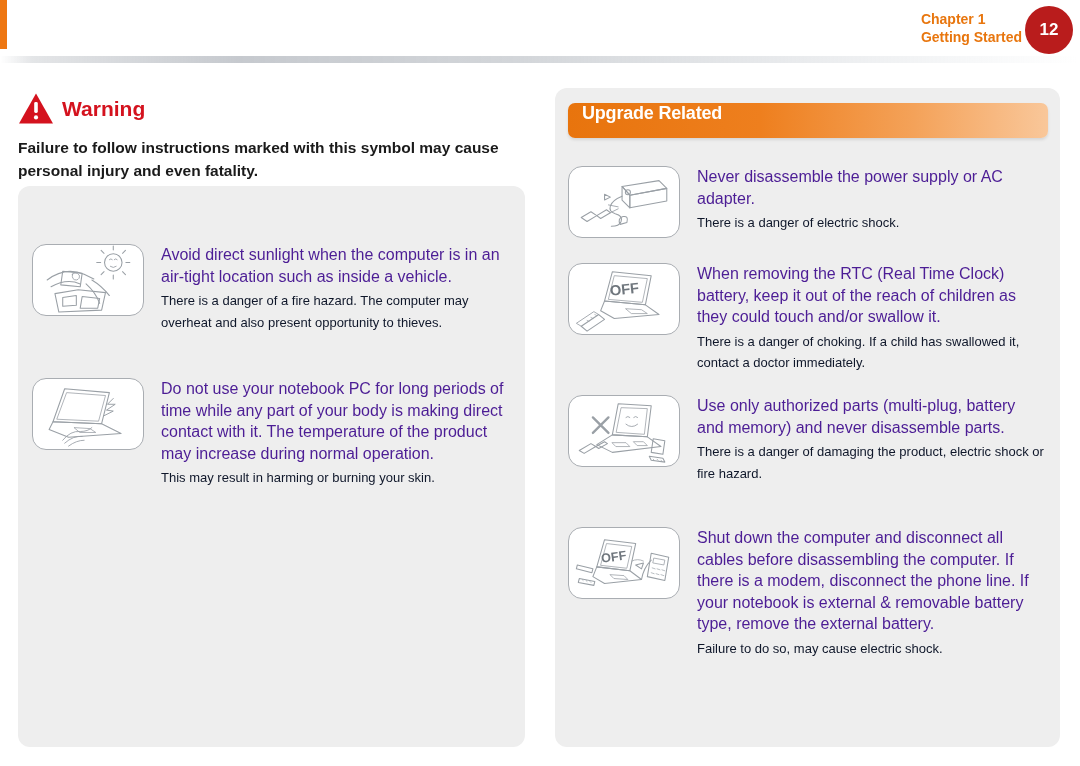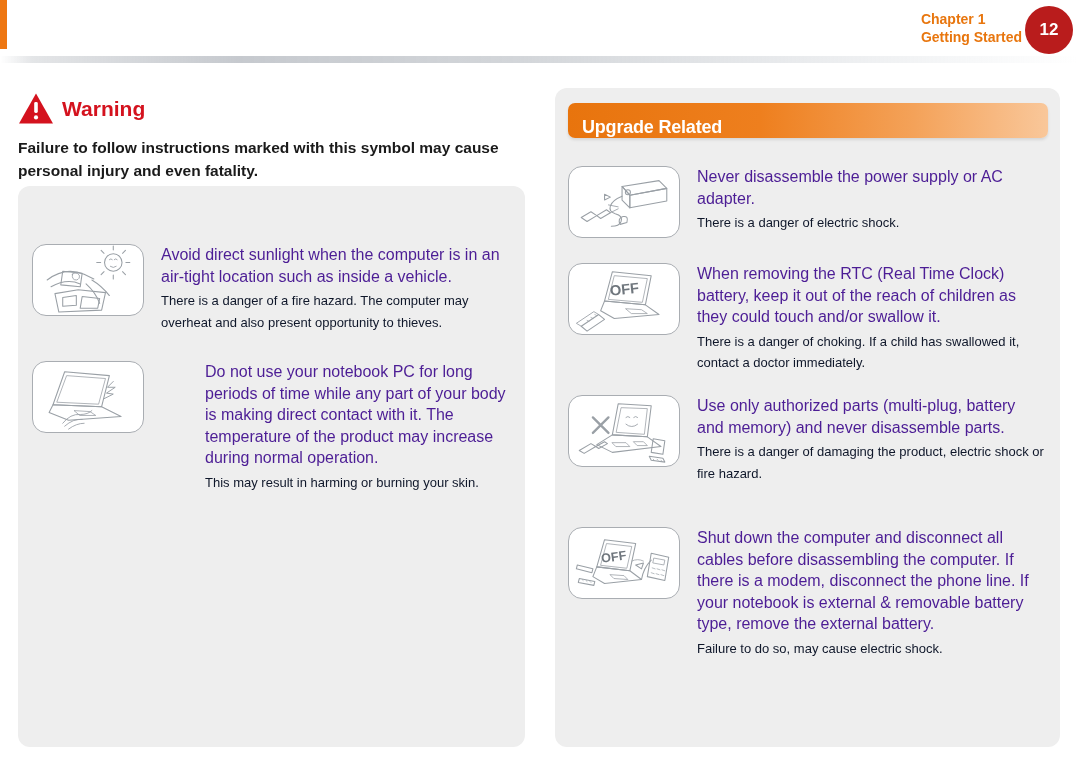--- a/index.html
+++ b/index.html
@@ -81,21 +81,21 @@
     font-size:15.5px;font-weight:bold;color:#1a1a1a;
     line-height:23px;
   }
 
   
   .banner{
     position:absolute;left:568px;top:103px;width:480px;height:35px;
     border-radius:7px;
     background:linear-gradient(to right,#e8740d 0%,#ee7f1e 40%,#f4a259 72%,#f9c79a 100%);
     box-shadow:0 2px 3px rgba(0,0,0,0.10);
-    display:flex;align-items:flex-end;
+    display:flex;align-items:flex-start;
   }
   .banner-text{
     color:#ffffff;font-size:18px;font-weight:bold;
     margin-left:14px;letter-spacing:-0.2px;
   }
 
   
   .item{position:absolute;display:flex;}
   .icon-box{
     width:112px;height:72px;flex:0 0 112px;
@@ -111,21 +111,21 @@
     font-size:16px;font-weight:normal;color:#4c1d95;
     line-height:21.5px;
   }
   .item-body{
     font-size:13px;color:#0f172a;
     line-height:21.5px;margin-top:3px;
   }
 
   
   .L1{left:32px;top:216px;width:482px;margin-top:28px;}
-  .L2{left:32px;top:361px;width:482px;gap:44px;}
+  .L2{left:32px;top:378px;width:482px;}
   .L1 .item-text,.L2 .item-text{width:352px;}
 
   
   .R1{left:568px;top:166px;width:478px;}
   .R2{left:568px;top:263px;width:478px;}
   .R3{left:568px;top:395px;width:478px;}
   .R4{left:568px;top:527px;width:478px;}
   .R1 .item-text,.R2 .item-text,.R3 .item-text,.R4 .item-text{width:348px;}
 </style>
 </head>

